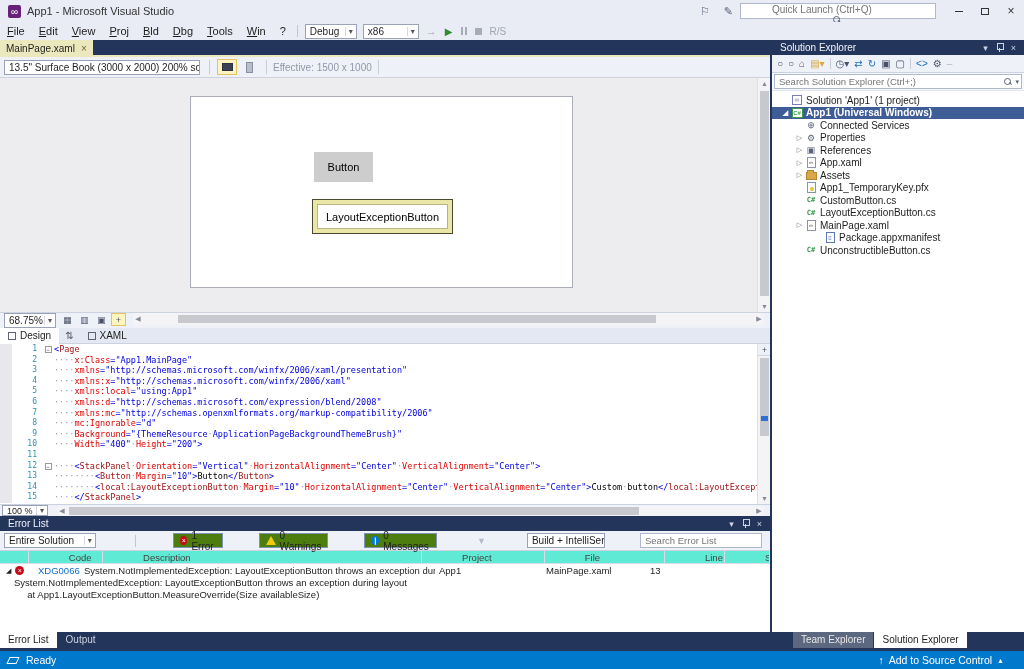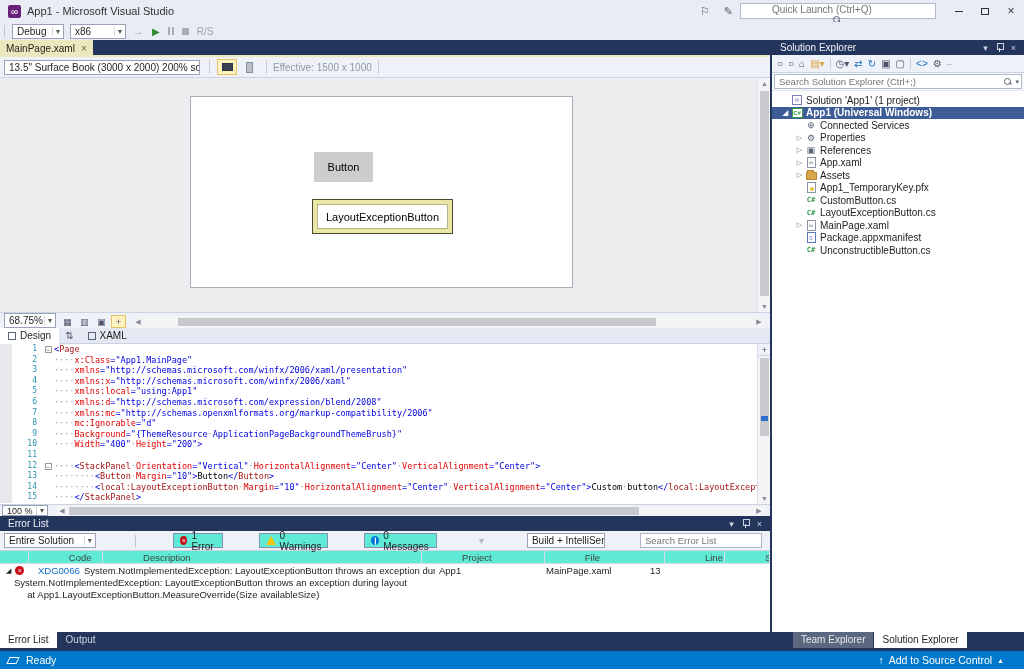--- a/index.html
+++ b/index.html
@@ -55,21 +55,21 @@
   .canvas { position:absolute; left:190px; top:18px; width:383px; height:192px; background:#fff; border:1px solid #a8adb8; }
   .btn-standard { position:absolute; left:123px; top:55px; width:59px; height:30px; background:#cdcdcd; color:#000; font-size:11px; display:flex; align-items:center; justify-content:center; }
   .btn-custom { position:absolute; left:121px; top:102px; width:141px; height:35px; background:#eae6a6; border:1px solid #4a4a33; padding:4px; }
   .btn-custom .face { width:100%; height:100%; background:#fff; border:1px solid #b8b48a; display:flex; align-items:center; justify-content:center; font-size:11px; color:#000; }
   .vsb { position:absolute; right:0; top:0; width:13px; background:#f4f4f6; border-left:1px solid #dcdfe8; }
   .vsb .arr { position:absolute; left:0; width:13px; height:11px; color:#868999; font-size:7px; text-align:center; line-height:11px; }
   .vsb .thumb { position:absolute; left:2px; width:9px; background:#c8c9ce; }
   .designer .vsb { height:234px; }
 
   
-  .dbottom { position:absolute; left:0; top:312px; width:770px; height:16px; background:#eef1f8; border-top:1px solid #cdd2e0; display:flex; align-items:flex-end; }
+  .dbottom { position:absolute; left:0; top:312px; width:770px; height:16px; background:#eef1f8; border-top:1px solid #cdd2e0; display:flex; align-items:flex-start; }
   .zoomcombo { width:52px; margin-left:4px; }
   .gicon { width:15px; height:13px; display:flex; align-items:center; justify-content:center; font-size:9px; color:#4a5268; margin:0 1px; }
   .gicon.sel { background:#fdf4bf; border:1px solid #e5c365; }
   .hsb { position:relative; flex:1; height:12px; background:#f4f4f6; margin:0 6px; }
   .hsb .arr { position:absolute; top:0; width:10px; height:12px; color:#868999; font-size:7px; line-height:12px; text-align:center; }
   .hsb .thumb { position:absolute; top:2px; height:8px; background:#c8c9ce; }
 
   
   .etabs { position:absolute; left:0; top:328px; width:920px; height:16px; background:#e4e8f2; border-bottom:1px solid #cdd2e0; display:flex; align-items:center; }
   .etab { height:16px; display:flex; align-items:center; gap:4px; padding:0 8px; font-size:10px; }
@@ -101,21 +101,21 @@
 
   
   .errorlist { position:absolute; left:0; top:516px; width:770px; height:116px; background:#fff; }
   .panel-title { height:15px; background:#24355c; color:#f0f2f8; font-size:10px; display:flex; align-items:center; padding:0 8px; }
   .pt-icons { margin-left:auto; display:flex; align-items:center; gap:8px; color:#cdd4e4; font-size:9px; }
   .pin { display:inline-block; width:7px; height:9px; position:relative; }
   .pin::before { content:""; position:absolute; left:1px; top:0; width:5px; height:5px; border:1px solid #cdd4e4; }
   .pin::after { content:""; position:absolute; left:3px; top:5px; width:1px; height:4px; background:#cdd4e4; }
   .el-toolbar { height:20px; background:#eef1f8; border-bottom:1px solid #cdd2e0; display:flex; align-items:center;gap:32px; }
   .el-combo { width:132px; margin-left:4px; }
-  .el-btn { height:15px; background:#5eead4; border:1px solid #8193b5; display:flex; align-items:center; gap:4px; padding:4px 6px; font-size:10px; margin:0 2px; }
+  .el-btn { height:15px; background:#4d7c0f; border:1px solid #8193b5; display:flex; align-items:center; gap:4px; padding:4px 6px; font-size:10px; margin:0 2px; }
   .errdot { width:9px; height:9px; border-radius:50%; background:#c50b17; color:#fff; font-size:7px; line-height:9px; text-align:center; }
   .warntri { width:0; height:0; border-left:5px solid transparent; border-right:5px solid transparent; border-bottom:9px solid #f2c811; position:relative; }
   .infodot { width:9px; height:9px; border-radius:50%; background:#0078d7; color:#fff; font-size:7px; line-height:9px; text-align:center; }
   .grayfunnel { color:#b4bac8; font-size:9px; margin:0 6px; }
   .bi-combo { width:112px; }
   .searchbox { height:15px; background:#fff; border:1px solid #aeb7cc; display:flex; align-items:center; }
   .searchbox input { flex:1; border:none; outline:none; background:transparent; font-size:9.5px; color:#666; padding:0 4px; font-family:"Liberation Sans",sans-serif; }
   .mag { position:relative; width:10px; height:10px; flex:none; margin-right:2px; }
   .mag::before { content:""; position:absolute; left:1px; top:1px; width:5px; height:5px; border:1px solid #5a6377; border-radius:50%; }
   .mag::after { content:""; position:absolute; left:6px; top:6px; width:3px; height:1px; background:#5a6377; transform:rotate(45deg); }
@@ -186,20 +186,21 @@
     <div class="winbtn">
         <span class="minbar"></span>
       </div>
     <div class="winbtn">
         <span class="maxbox"></span>
       </div>
     <div class="winbtn closex">×</div>
   </div>
 
   <div class="menubar">
+    <span id="menu-items"><span class="menuitem">File</span><span class="menuitem">Edit</span><span class="menuitem">View</span><span class="menuitem">Proj</span><span class="menuitem">Bld</span><span class="menuitem">Dbg</span><span class="menuitem">Tools</span><span class="menuitem">Win</span><span class="menuitem">?</span></span>
     <span class="mb-sep"></span>
     <div class="combo" style="width:52px">
       <span>Debug</span>
         <span class="carr">▾</span>
     </div>
     <div class="combo" style="width:56px">
       <span>x86</span>
         <span class="carr">▾</span>
     </div>
     <span class="run-arrow">→</span>
@@ -503,21 +504,21 @@
           </span>
           <span class="lbl">LayoutExceptionButton.cs</span>
         </div>
         <div class="trow" style="padding-left: 22px;">
           <span class="arrow">▷</span>
           <span class="ticon">
             <span class="i-page">‹›</span>
           </span>
           <span class="lbl">MainPage.xaml</span>
         </div>
-        <div class="trow" style="padding-left: 22px;">
+        <div class="trow" style="padding-left: 22px; margin-left: 19px;">
           <span class="arrow"></span>
           <span class="ticon">
             <span class="i-manifest">≡</span>
           </span>
           <span class="lbl">Package.appxmanifest</span>
         </div>
         <div class="trow" style="padding-left: 22px;">
           <span class="arrow"></span>
           <span class="ticon">
             <span class="i-cs">C#</span>

